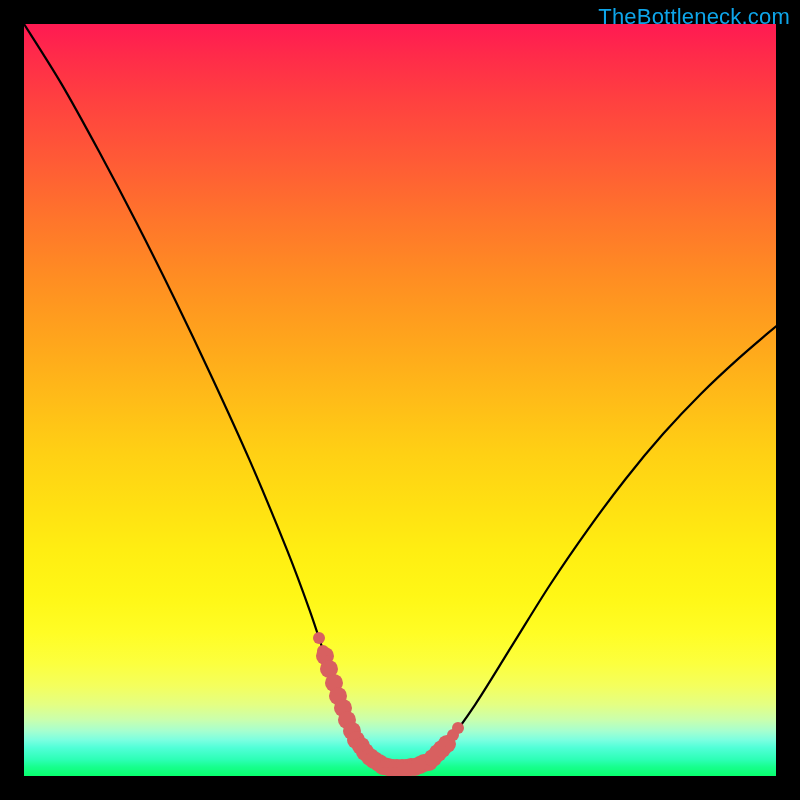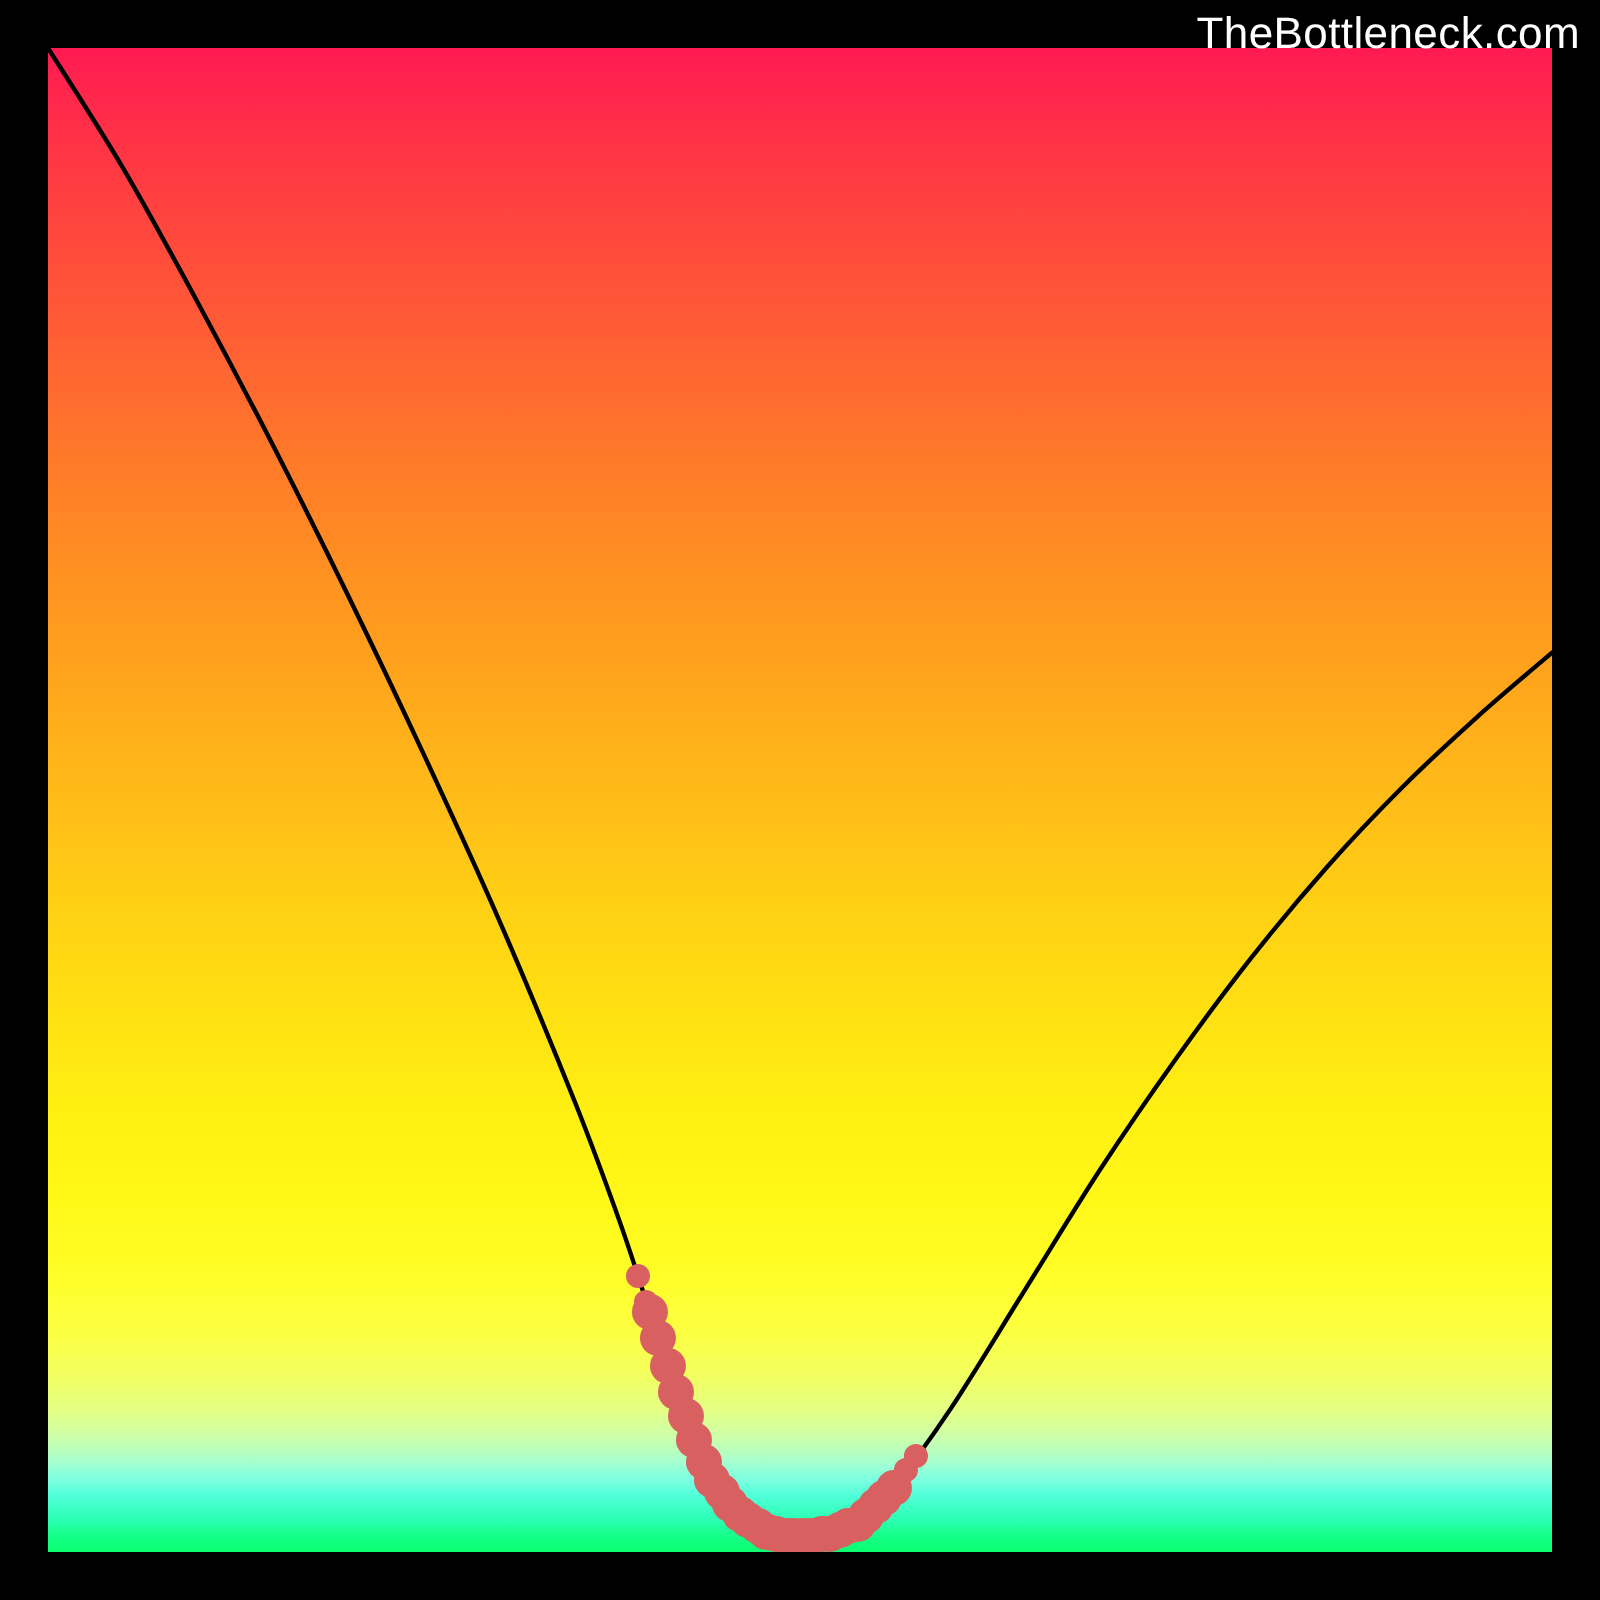--- a/index.html
+++ b/index.html
@@ -66,21 +66,21 @@
   .marker {
     position: absolute;
     border-radius: 50%;
     background: #d86060;
     transform: translate(-50%, -50%);
   }
   .watermark {
     position: absolute;
     top: 4px;
     right: 10px;
-    color: #ffffff;
+    color: #0ea5e9;
     font-size: 22px;
     font-weight: 500;
     letter-spacing: 0.2px;
     user-select: none;
   }
 </style>
 </head>
 <body>
 
 <div class="frame">

